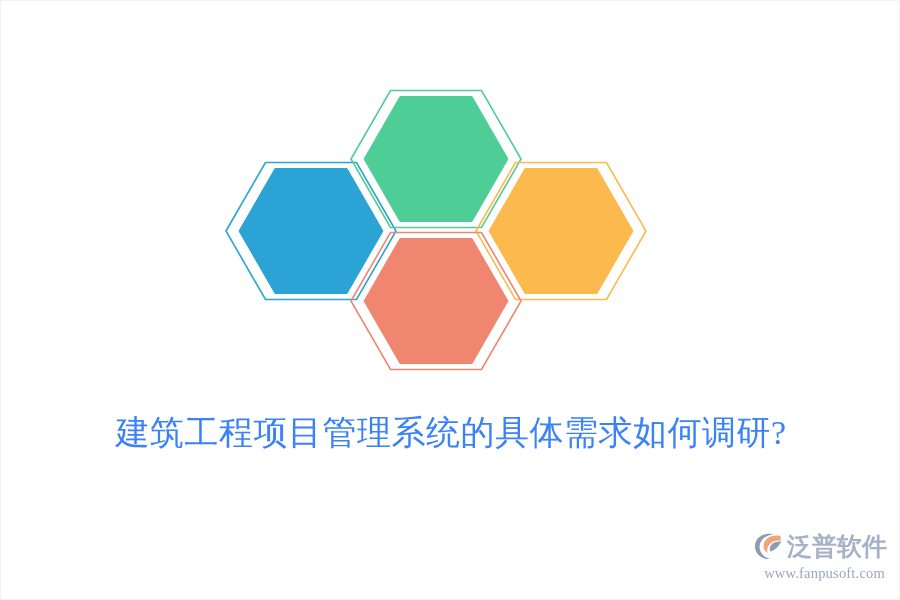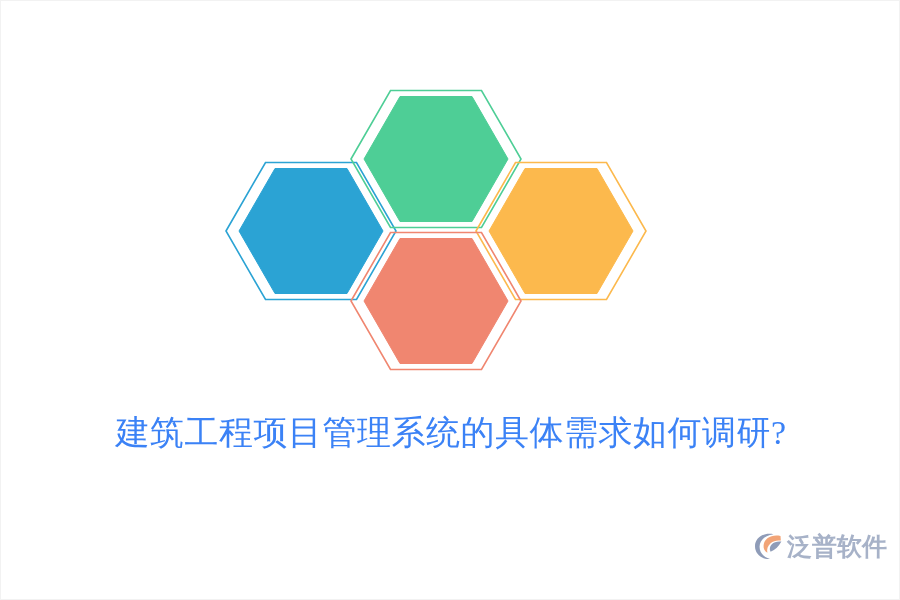--- a/index.html
+++ b/index.html
@@ -130,15 +130,16 @@
       <svg id="logo-mark" viewBox="0 0 32 30" xmlns="http://www.w3.org/2000/svg">
         <path d="M20.5 3.2 C11.5 1.0 2.0 6.2 2.0 15.2 C2.0 23.2 9.2 28.6 17.0 28.0
                  C10.2 26.2 6.4 21.4 6.6 15.4 C6.8 8.8 12.6 4.2 20.5 3.2 Z" fill="#8f9cb8"></path>
         <path d="M27.5 5.0 C19.0 3.2 11.5 7.0 10.6 14.2 C10.2 17.6 11.8 20.4 14.4 21.8
                  C13.6 18.6 14.6 14.8 17.6 12.2 C20.4 9.8 24.2 9.0 27.8 9.6 Z" fill="#f2a477"></path>
         <path d="M28.4 10.6 C24.6 10.0 21.0 11.0 18.8 13.2 C16.6 15.4 16.2 18.4 17.6 20.8
                  C22.2 19.0 26.0 15.4 28.4 10.6 Z" fill="#8f9cb8"></path>
       </svg>
       <span id="logo-name">泛普软件</span>
     </div>
+    <div id="logo-url">www.fanpusoft.com</div>
   </div>
 
 </div>
 
 </body></html>

